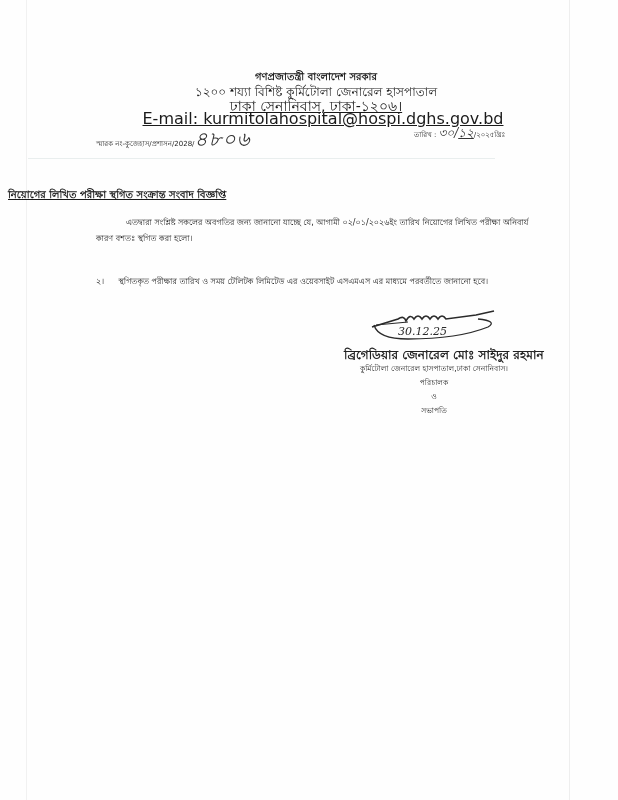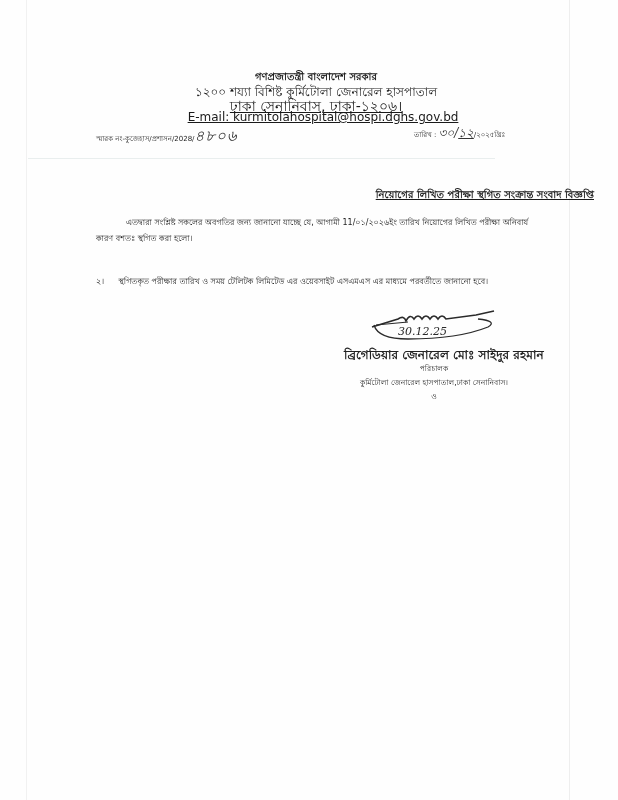--- a/index.html
+++ b/index.html
@@ -62,36 +62,36 @@
       height: 13px;
     }
     .address {
       font-size: 14px;
       margin-left: 14px;
       height: 12px;
     }
     .address span { text-decoration: underline; }
     .email {
       font-family: "DejaVu Sans", sans-serif;
-      font-size: 12px;
+      font-size: 16px;
       margin-left: 28px;
       height: 14px;
     }
     .email span { text-decoration: underline; }
 
     .memo {
       position: absolute;
       left: 96px; top: 124px;
       font-size: 7px;
       white-space: nowrap;
       color: #222;
     }
     .memo .hand {
       font-family: "DejaVu Serif", serif;
-      font-size: 15px;
+      font-size: 20px;
       font-style: italic;
       color: #333;
       letter-spacing: 1px;
       text-align: center;
     }
     .date {
       position: absolute;
       left: 414px; top: 124px;
       font-size: 7px;
       white-space: nowrap;
@@ -107,21 +107,21 @@
       position: absolute;
       left: 28px; top: 158px;
       width: 467px; height: 1px;
       background: #e9eeee;
     }
 
     .title {
       position: absolute;
       left: 0; top: 187px;
       width: 594px;
-      text-align: right;
+      text-align: left;
       font-size: 10px;
       font-weight: bold;
     }
     .title span {
       text-decoration: underline;
       margin-left: 8px;
     }
 
     .para {
       position: absolute;
@@ -182,33 +182,34 @@
     <span>তারিখ :</span>
     <span class="hand">৩০</span><span class="hand">/</span><span class="hand" style="text-decoration:underline;">১২</span><span>/২০২৫খ্রিঃ</span>
   </div>
 
   <div class="hrule"></div>
 
   <div class="title">
     <span>নিয়োগের লিখিত পরীক্ষা স্থগিত সংক্রান্ত সংবাদ বিজ্ঞপ্তি</span>
   </div>
 
-  <div class="para para1">এতদ্বারা সংশ্লিষ্ট সকলের অবগতির জন্য জানানো যাচ্ছে যে, আগামী 11/০১/২০২৬ইং তারিখ নিয়োগের লিখিত পরীক্ষা অনিবার্য কারণ বশতঃ স্থগিত করা হলো।</div>
+  <div class="para para1">এতদ্বারা সংশ্লিষ্ট সকলের অবগতির জন্য জানানো যাচ্ছে যে, আগামী ০২/০১/২০২৬ইং তারিখ নিয়োগের লিখিত পরীক্ষা অনিবার্য কারণ বশতঃ স্থগিত করা হলো।</div>
 
   <div class="para para2">
     <span class="num">২।</span>
     <span>স্থগিতকৃত পরীক্ষার তারিখ ও সময় টেলিটক লিমিটেড এর ওয়েবসাইট এসএমএস এর মাধ্যমে পরবর্তীতে জানানো হবে।</span>
   </div>
 
   <svg class="signature" viewBox="0 0 140 40" xmlns="http://www.w3.org/2000/svg">
     <path d="M4 22 L30 14 Q36 10 38 16 Q42 8 46 14 Q50 8 54 14 Q58 8 62 14 Q66 8 70 14 Q74 8 78 14 L108 10 L126 6" fill="none" stroke="#2a2a2a" stroke-width="1.6"></path>
     <path d="M8 20 L40 17" fill="none" stroke="#2a2a2a" stroke-width="1.2"></path>
     <path d="M6 20 Q10 34 40 34 Q90 34 120 22 Q130 16 110 14" fill="none" stroke="#2a2a2a" stroke-width="1.3"></path>
     <text x="30" y="30" font-family="DejaVu Serif, serif" font-size="11" font-style="italic" fill="#2a2a2a">30.12.25</text>
   </svg>
 
   <div class="sig-block">
     <span class="ln name">ব্রিগেডিয়ার জেনারেল মোঃ সাইদুর রহমান</span>
+    <span class="ln">কুর্মিটোলা জেনারেল হাসপাতাল,ঢাকা সেনানিবাস।</span>
     <span class="ln">পরিচালক</span>
-    <span class="ln">কুর্মিটোলা জেনারেল হাসপাতাল,ঢাকা সেনানিবাস।</span>
     <span class="ln">ও</span>
+    <span class="ln">সভাপতি</span>
   </div>
 </div>
 
 </body></html>

